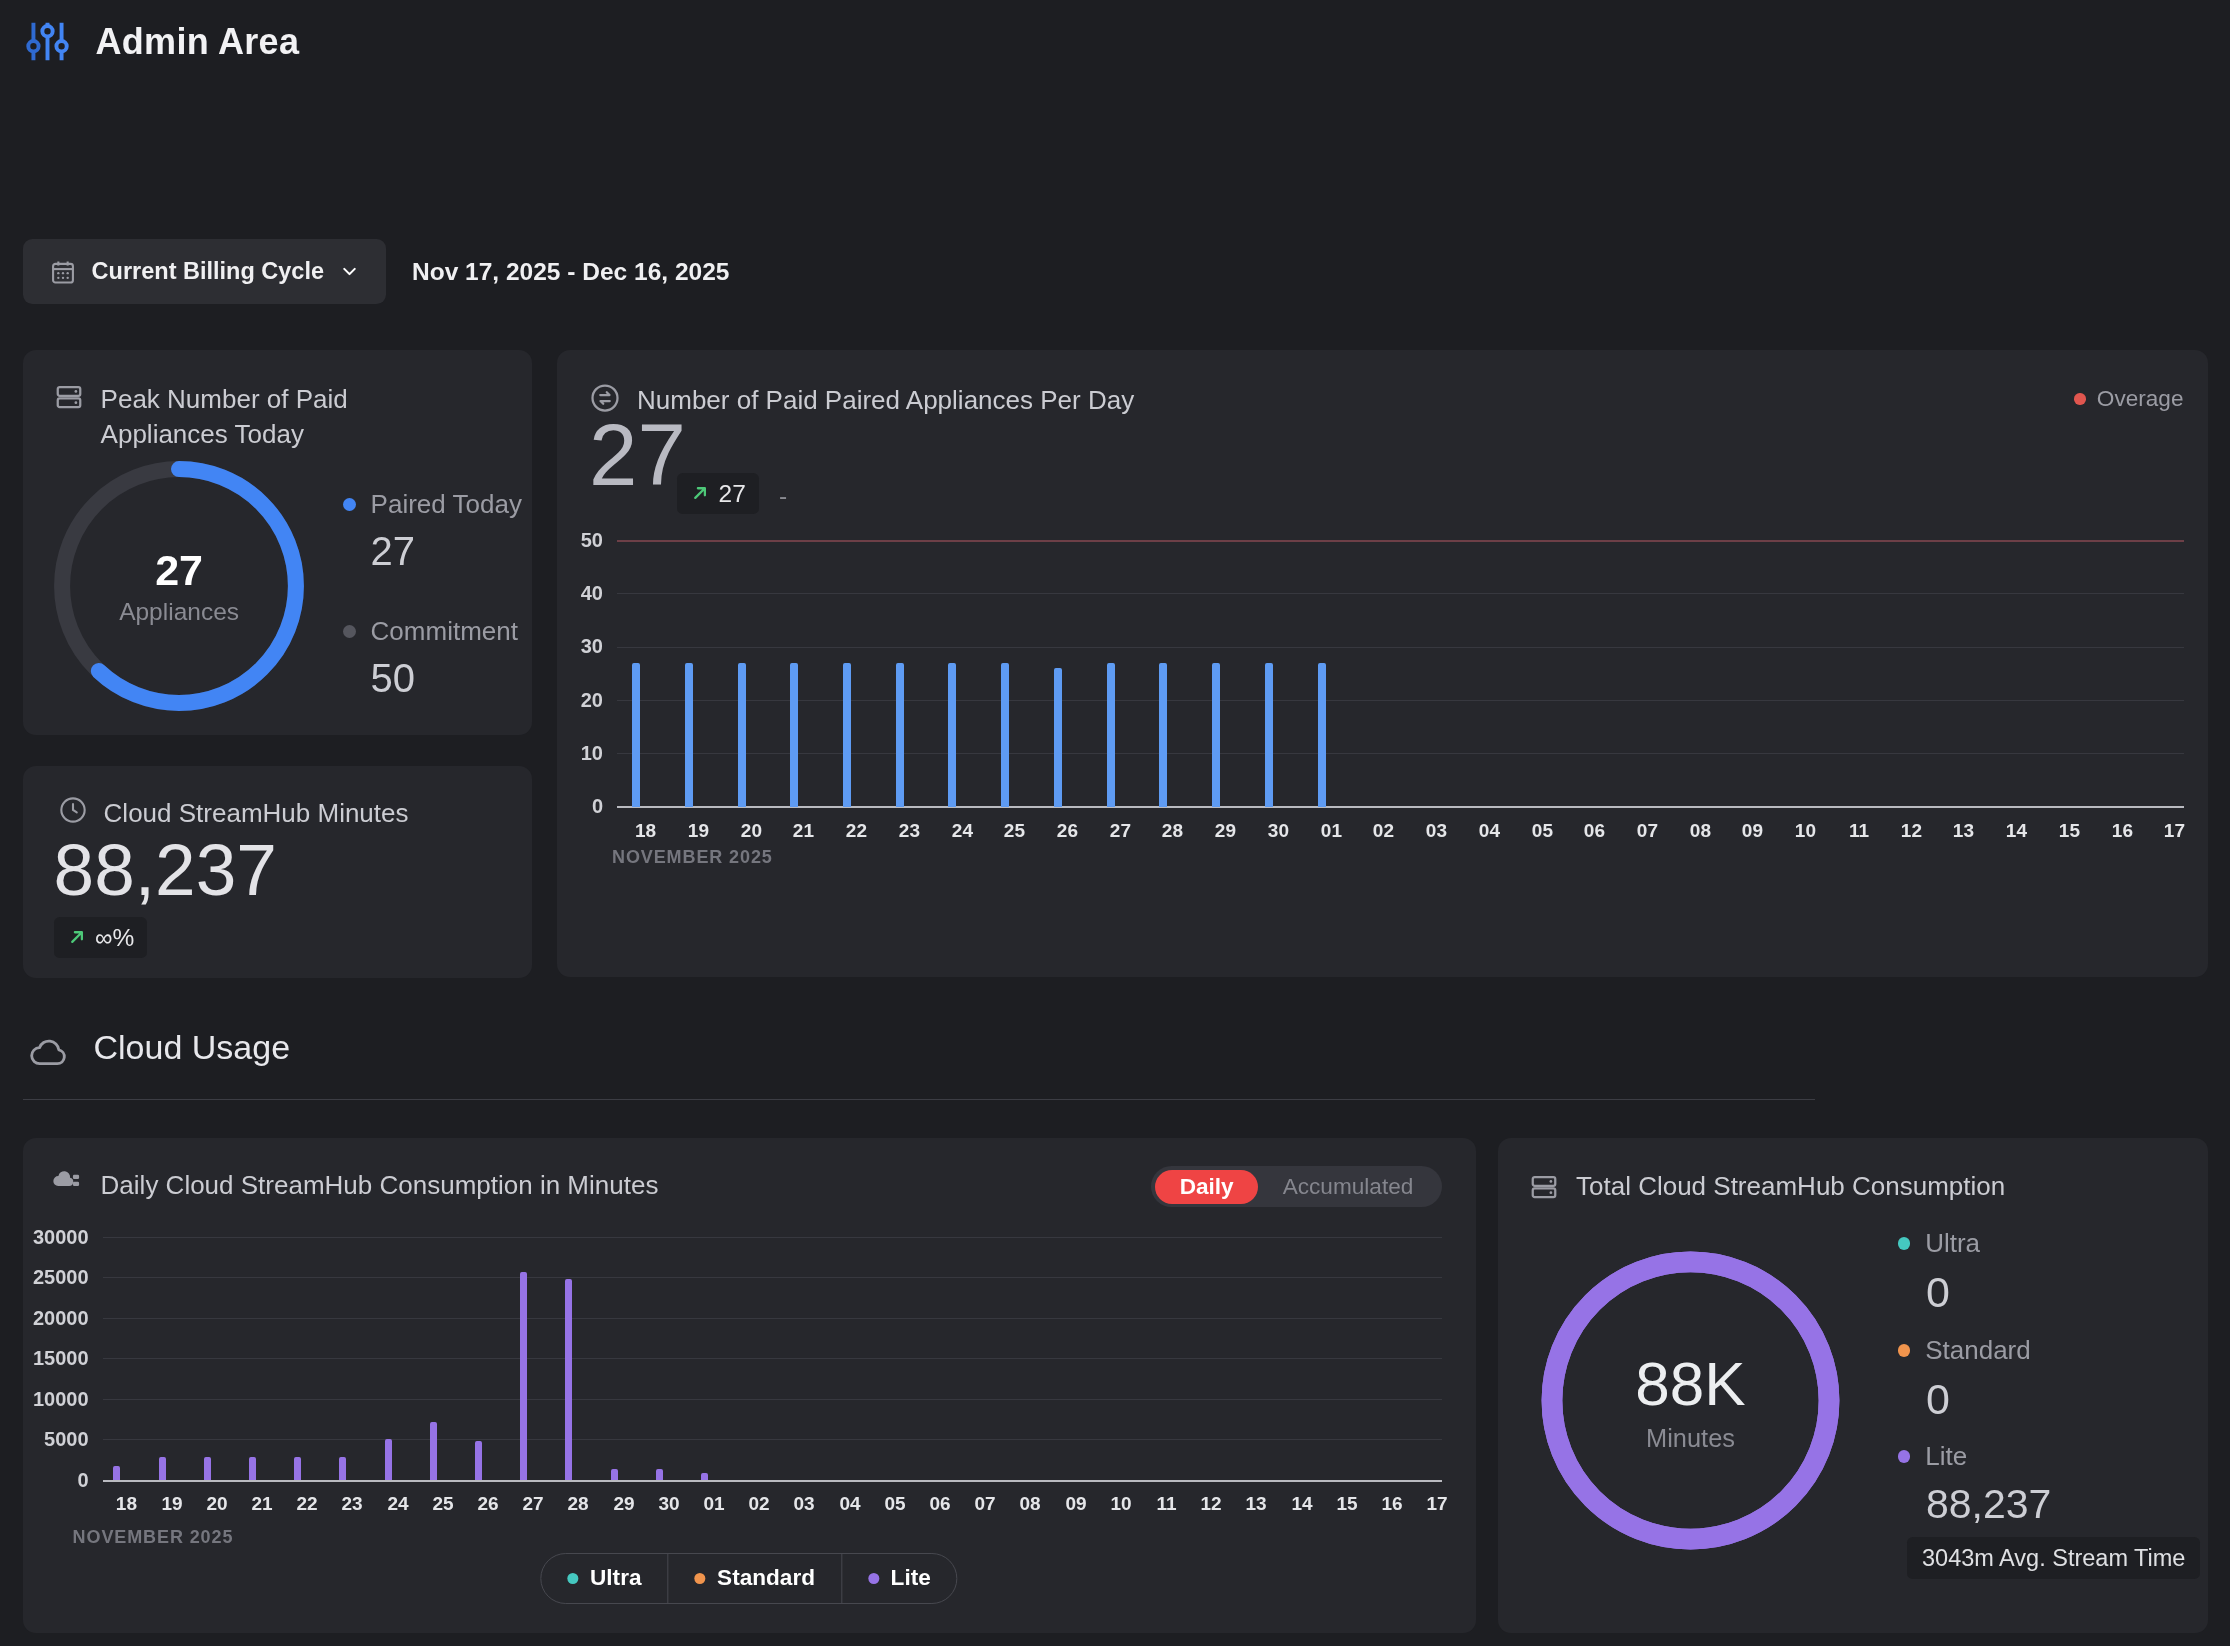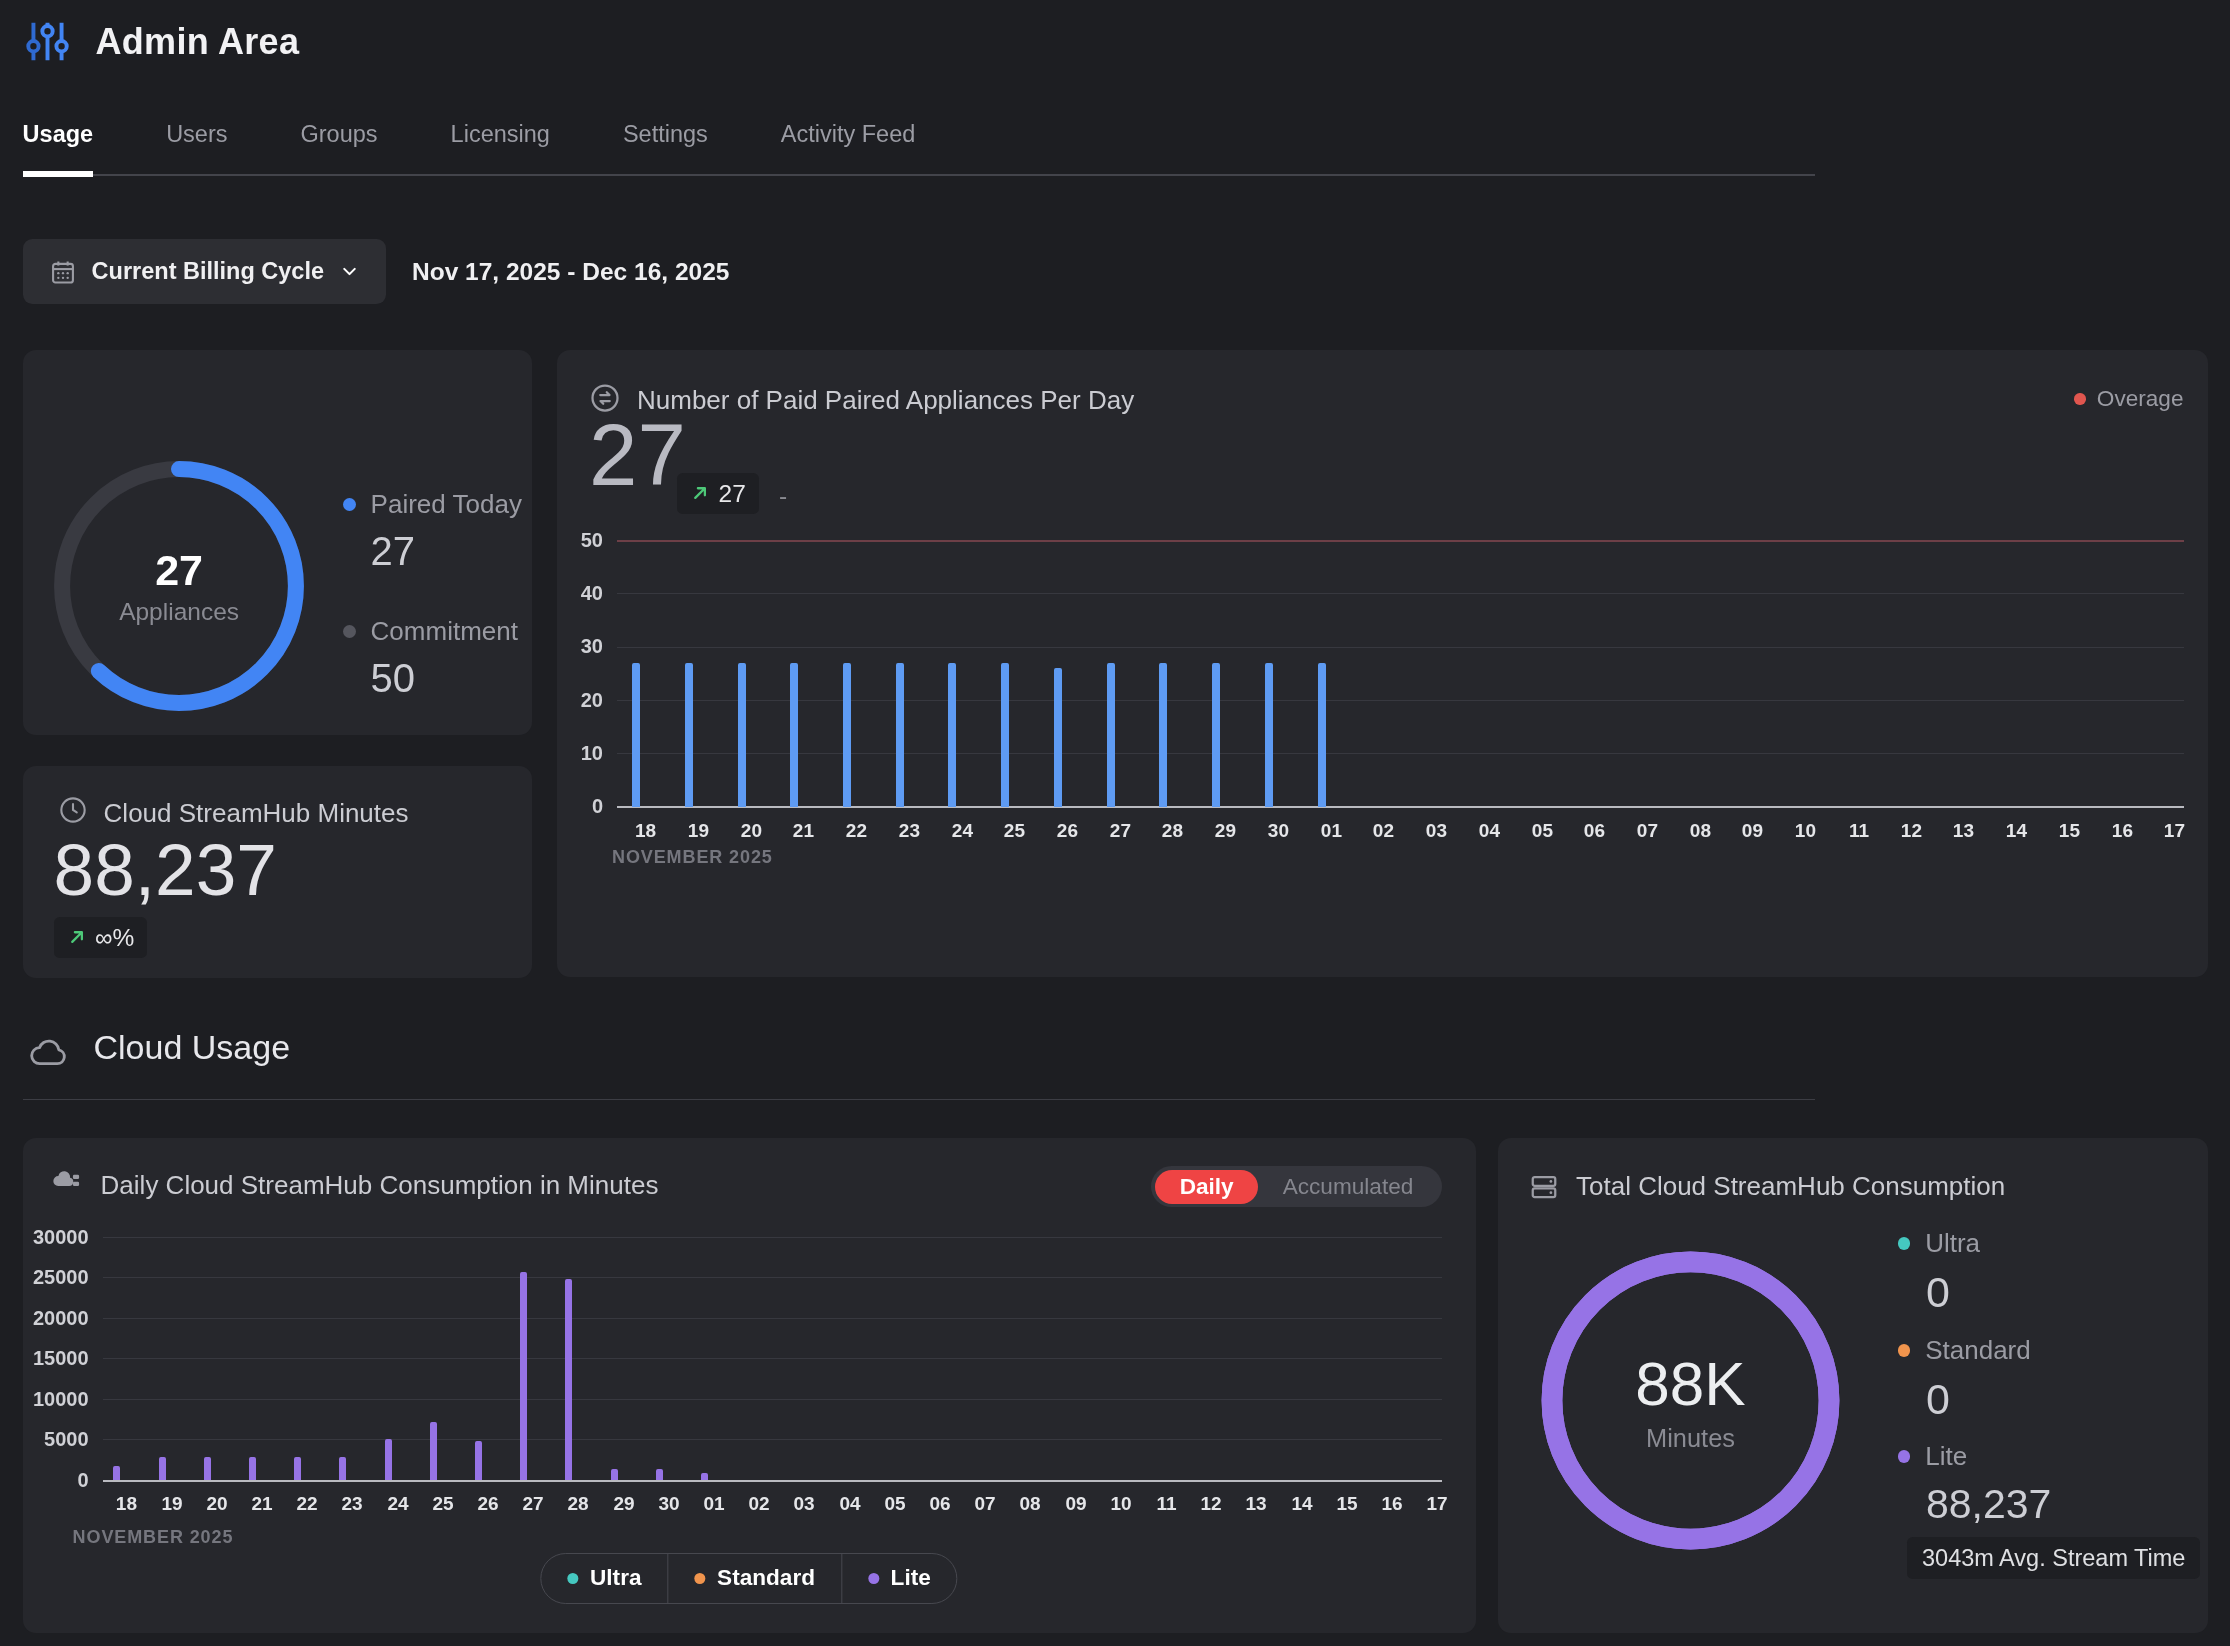--- a/index.html
+++ b/index.html
@@ -110,28 +110,20 @@
         <line x1="24" y1="4" x2="24" y2="44" stroke="#4285f4"></line>
         <line x1="39" y1="4" x2="39" y2="44" stroke="#4285f4"></line>
         <circle cx="9" cy="29" r="5.5" fill="#1d1e22" stroke="#2f6ad1"></circle>
         <circle cx="24" cy="13" r="5.5" fill="#1d1e22" stroke="#4285f4"></circle>
         <circle cx="39" cy="29" r="5.5" fill="#1d1e22" stroke="#4285f4"></circle>
       </g>
     </svg>
     <div class="app-title">Admin Area</div>
   </div>
 
-  <nav class="tabs">
-    <div class="tab active">Usage</div>
-    <div class="tab">Users</div>
-    <div class="tab">Groups</div>
-    <div class="tab">Licensing</div>
-    <div class="tab">Settings</div>
-    <div class="tab">Activity Feed</div>
-  </nav>
 
   <div class="filter-bar">
     <button class="billing-btn">
       <svg width="28" height="28" viewBox="0 0 24 24" class="icon-muted">
         <g fill="none" stroke="#9b9ca4" stroke-width="1.8">
           <rect x="3.5" y="5" width="17" height="16" rx="2"></rect>
           <line x1="3.5" y1="9.5" x2="20.5" y2="9.5"></line>
           <line x1="8" y1="3" x2="8" y2="6.5"></line>
           <line x1="16" y1="3" x2="16" y2="6.5"></line>
         </g>
@@ -146,20 +138,31 @@
       </svg>
       <span>Current Billing Cycle</span>
       <svg width="21" height="21" viewBox="0 0 24 24">
         <path d="M6 9l6 6 6-6" fill="none" stroke="#ffffff" stroke-width="2.4" stroke-linecap="round" stroke-linejoin="round"></path>
       </svg>
     </button>
     <span class="date-range">Nov 17, 2025 - Dec 16, 2025</span>
   </div>
 
   <section class="card" id="card-peak">
+    <div class="card-head" style="left:31px; top:32px; width:433px;">
+      <svg width="30" height="30" viewBox="0 0 24 24" class="icon-muted">
+        <g fill="none" stroke="#9b9ca4" stroke-width="1.8">
+          <rect x="3" y="4" width="18" height="7" rx="1.5"></rect>
+          <rect x="3" y="13" width="18" height="7" rx="1.5"></rect>
+        </g>
+        <circle cx="17.5" cy="7.5" r="1.1" fill="#9b9ca4"></circle>
+        <circle cx="17.5" cy="16.5" r="1.1" fill="#9b9ca4"></circle>
+      </svg>
+      <div class="card-title" style="width:377px;">Peak Number of Paid Appliances Today</div>
+    </div>
 
     <div class="donut" style="left:24.5px; top:104px;">
       <svg width="264" height="264" viewBox="0 0 280 280">
         <circle class="donut-track" cx="140" cy="140" r="124" style="stroke: rgb(57, 58, 65);"></circle>
         <circle class="donut-fill" cx="140" cy="140" r="124" transform="rotate(-90 140 140)" style="stroke: rgb(66, 133, 244); stroke-dasharray: 483.051, 779.115; stroke-linecap: round;"></circle>
       </svg>
       <div class="donut-center">
         <div class="donut-value">27</div>
         <div class="donut-unit">Appliances</div>
       </div>

